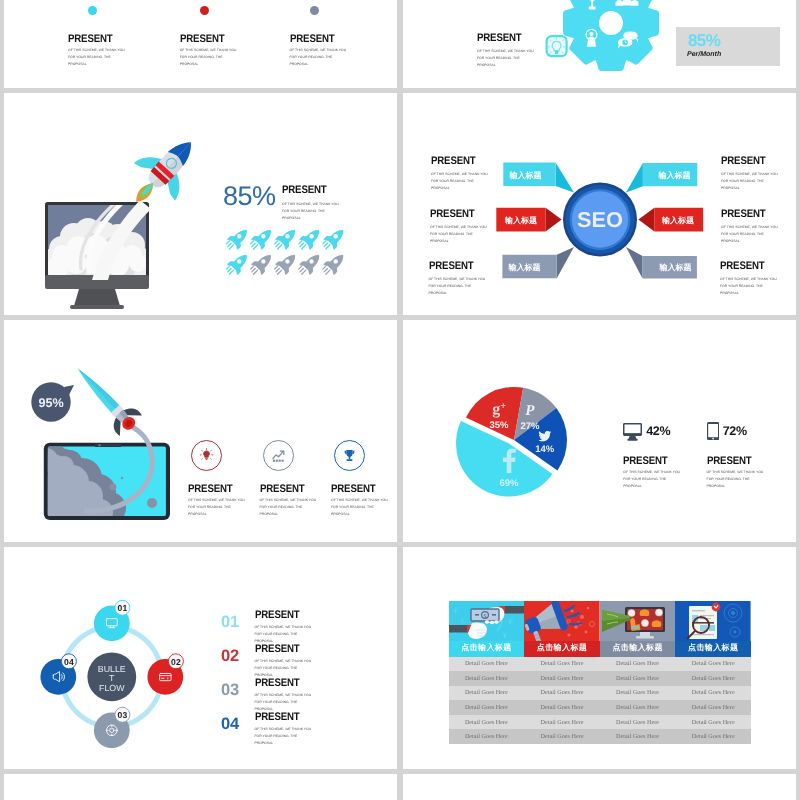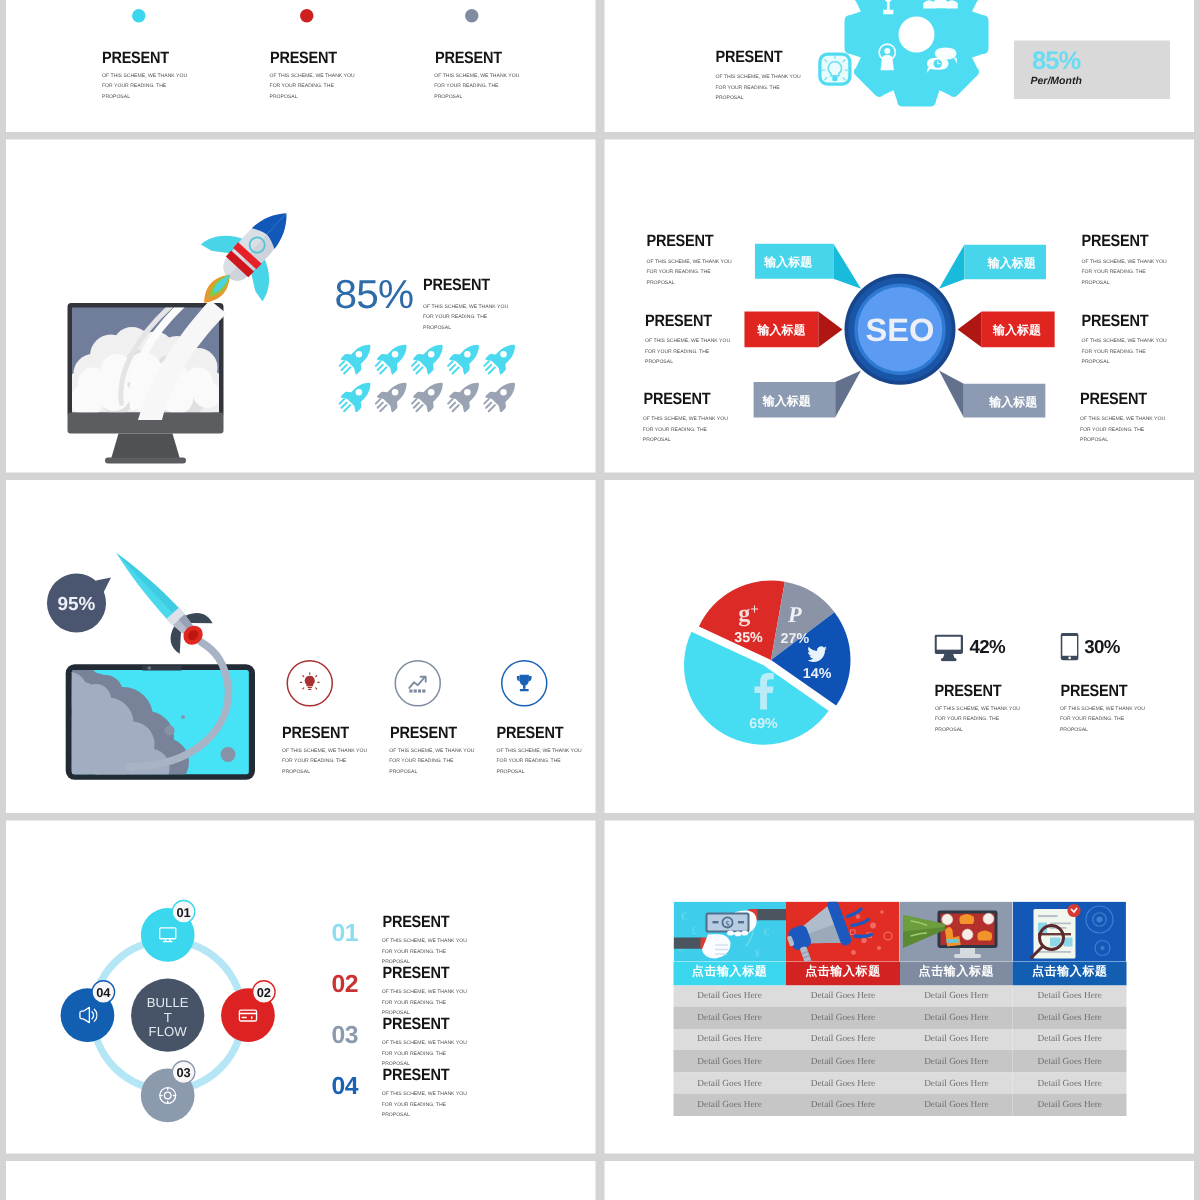--- a/index.html
+++ b/index.html
@@ -582,21 +582,21 @@
         </div>
         <div class="pstat" style="left:303.6px">
           <div class="prow">
             <span class="picon">
               <svg width="12.2" height="18.1" viewBox="0 0 12.2 18.1" fill="#3C4A5C">
                 <rect x="0" y="0" width="12.2" height="18.1" rx="1.6"></rect>
                 <rect x="1.2" y="2.0" width="9.8" height="13.2" fill="#fff"></rect>
                 <circle cx="6.1" cy="16.6" r="0.85" fill="#fff"></circle>
               </svg>
             </span>
-            <span class="pval">30%</span>
+            <span class="pval">72%</span>
           </div>
           <div class="ph">PRESENT</div>
           <div class="pb">OF THIS SCHEME, WE THANK YOU
 FOR YOUR READING. THE
 PROPOSAL</div>
         </div>
       </div>
   </div>
 
   <div class="slide c0 r3">

